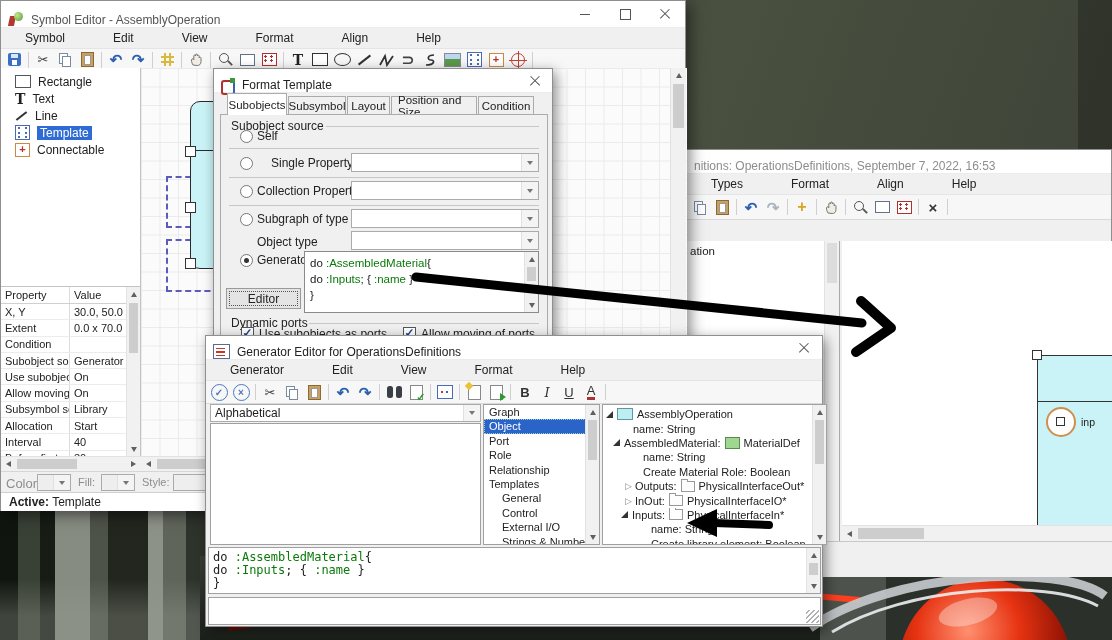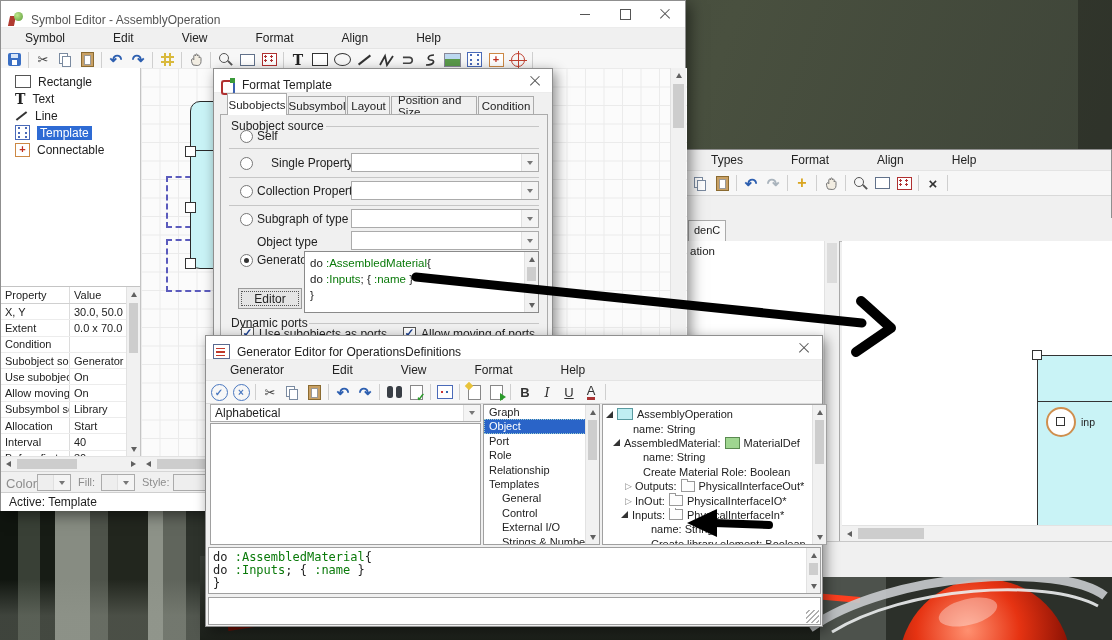--- a/index.html
+++ b/index.html
@@ -167,20 +167,23 @@
         <path d="M28 72 C 240 38 430 22 660 44" stroke="url(#swg)" stroke-width="6" fill="none"></path>
         <circle cx="785" cy="109" r="86" fill="url(#ballg)"></circle>
         <path d="M610 72 C 690 16 860 6 905 40" stroke="#c6c9cb" stroke-width="9" fill="none" opacity="0.92"></path>
         <path d="M632 76 C 706 30 846 22 898 50" stroke="#eceeef" stroke-width="3" fill="none" opacity="0.9"></path>
         <ellipse cx="768" cy="56" rx="30" ry="13" fill="rgba(255,255,255,0.35)" transform="rotate(-14 768 56)"></ellipse>
       </svg>
     </div>
   </div>
 
   <div class="w" id="dwin" style="left:686px;top:149px;width:426px;height:426px;box-shadow:none">
+    <div class="tb">
+      <span class="t dim">nitions: OperationsDefinitions, September 7, 2022, 16:53</span>
+    </div>
     <div class="mb">
       <span class="mi">Types</span>
       <span class="mi">Format</span>
       <span class="mi">Align</span>
       <span class="mi">Help</span>
     </div>
     <div class="tlb" style="height:24px">
       <span class="tbtn">
           <span class="i-copy"></span>
         </span>
@@ -212,23 +215,20 @@
           <span class="i-rect"></span>
         </span>
       <span class="tbtn">
           <span class="i-fit"></span>
         </span>
       <span class="s"></span>
       <span class="tbtn">
           <span class="g i-x-del">×</span>
         </span>
       <span class="s"></span>
-    </div>
-    <div class="abs" style="left:0;top:68px;width:426px;height:23px;background:#f0f0f0;border-bottom:1px solid #bbb">
-      <div class="abs" style="left:1px;top:2px;height:21px;background:#fafafa;border:1px solid #ababab;border-bottom:none;padding:3px 5px 0;font-size:11px">denC</div>
     </div>
     <div class="abs" style="left:0;top:91px;width:153px;height:300px;background:#fff;border-right:1px solid #a8a8a8;box-sizing:border-box">
       <span class="lbl" style="left:3px;top:4px;font-size:11.5px">ation</span>
       <div class="sbv" style="right:0;top:0;width:15px;height:100%">
         <div class="th" style="left:2px;right:2px;top:2px;height:40px;background:#dcdcdc"></div>
       </div>
     </div>
     <div class="abs" style="left:155px;top:91px;width:271px;height:300px;background:#fff">
 
       <div class="abs" style="left:195px;top:114px;width:197px;height:177px;background:#c9f3f6;border:1.4px solid #333;box-sizing:border-box">
@@ -468,21 +468,21 @@
 
     <div class="abs" style="left:0;top:470px;width:686px;height:21px;background:#f0f0f0;border-top:1px solid #d6d6d6">
       <span class="lbl dim" style="left:5px;top:4px;font-size:13px">Color:</span>
       <span class="cmb dis" style="left:36px;top:2px;width:34px;height:17px"></span>
       <span class="lbl dim" style="left:77px;top:4px;font-size:11px">Fill:</span>
       <span class="cmb dis" style="left:100px;top:2px;width:34px;height:17px"></span>
       <span class="lbl dim" style="left:141px;top:4px;font-size:11px">Style:</span>
       <span class="cmb dis" style="left:172px;top:2px;width:130px;height:17px"></span>
     </div>
     <div class="abs" style="left:0;top:491px;width:686px;height:19px;background:#fff;border-top:1px solid #cfcfcf;display:flex;align-items:center;padding-left:8px;box-sizing:border-box">
-      <span style="font-weight:normal">Active:</span>
+      <span style="font-weight:bold">Active:</span>
         <span style="white-space:pre"> Template</span>
     </div>
   </div>
 
   <div class="w" id="fdlg" style="left:213px;top:68px;width:340px;height:276px">
     <div class="tb">
       <span class="i-app-fmt"></span>
       <span class="t">Format Template</span>
       <span class="wbtns">
           <span class="wbtn b-x" style="width:34px"></span>
@@ -522,21 +522,21 @@
       <div class="sbv" style="right:0;top:0;width:14px;height:100%">
         <span class="arr" style="top:0">
             <span class="tri-u"></span>
           </span>
         <div class="th" style="left:2px;right:2px;top:15px;height:14px"></div>
         <span class="arr" style="bottom:0">
             <span class="tri-d"></span>
           </span>
       </div>
     </div>
-    <div class="btn" style="left:24px;top:219px;width:64px;height:21px">
+    <div class="btn" style="left:12px;top:219px;width:75px;height:21px">
       <span class="focus"></span>
         <span>Editor</span>
     </div>
     <span class="grp" style="left:17px;top:247px">Dynamic ports</span>
     <span class="hr" style="left:95px;top:254px;width:230px"></span>
     <span class="cb" style="left:27px;top:258px">✓</span>
     <span class="lbl" style="left:45px;top:258px">Use subobjects as ports</span>
     <span class="cb" style="left:189px;top:258px">✓</span>
     <span class="lbl" style="left:207px;top:258px">Allow moving of ports</span>
   </div>

